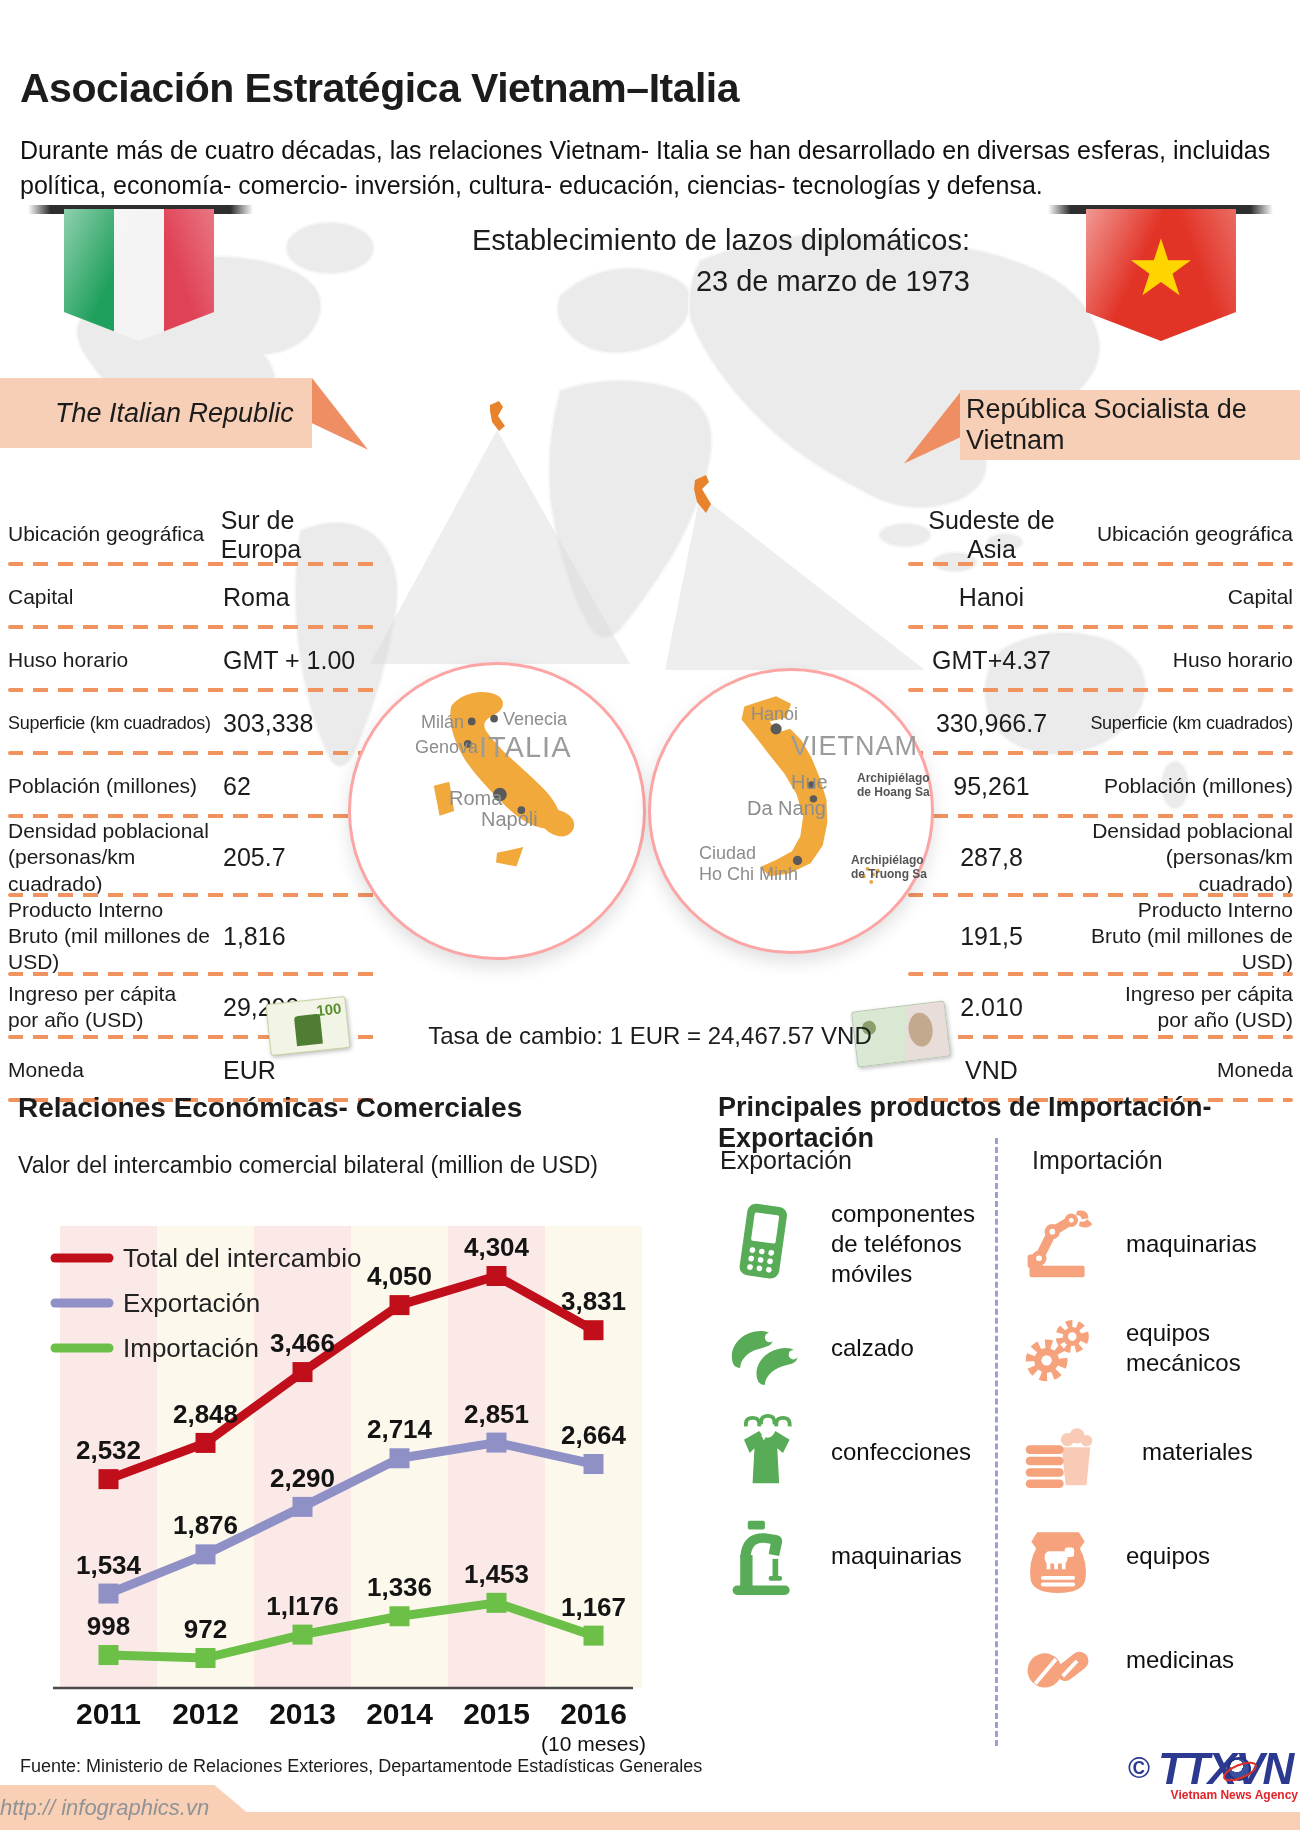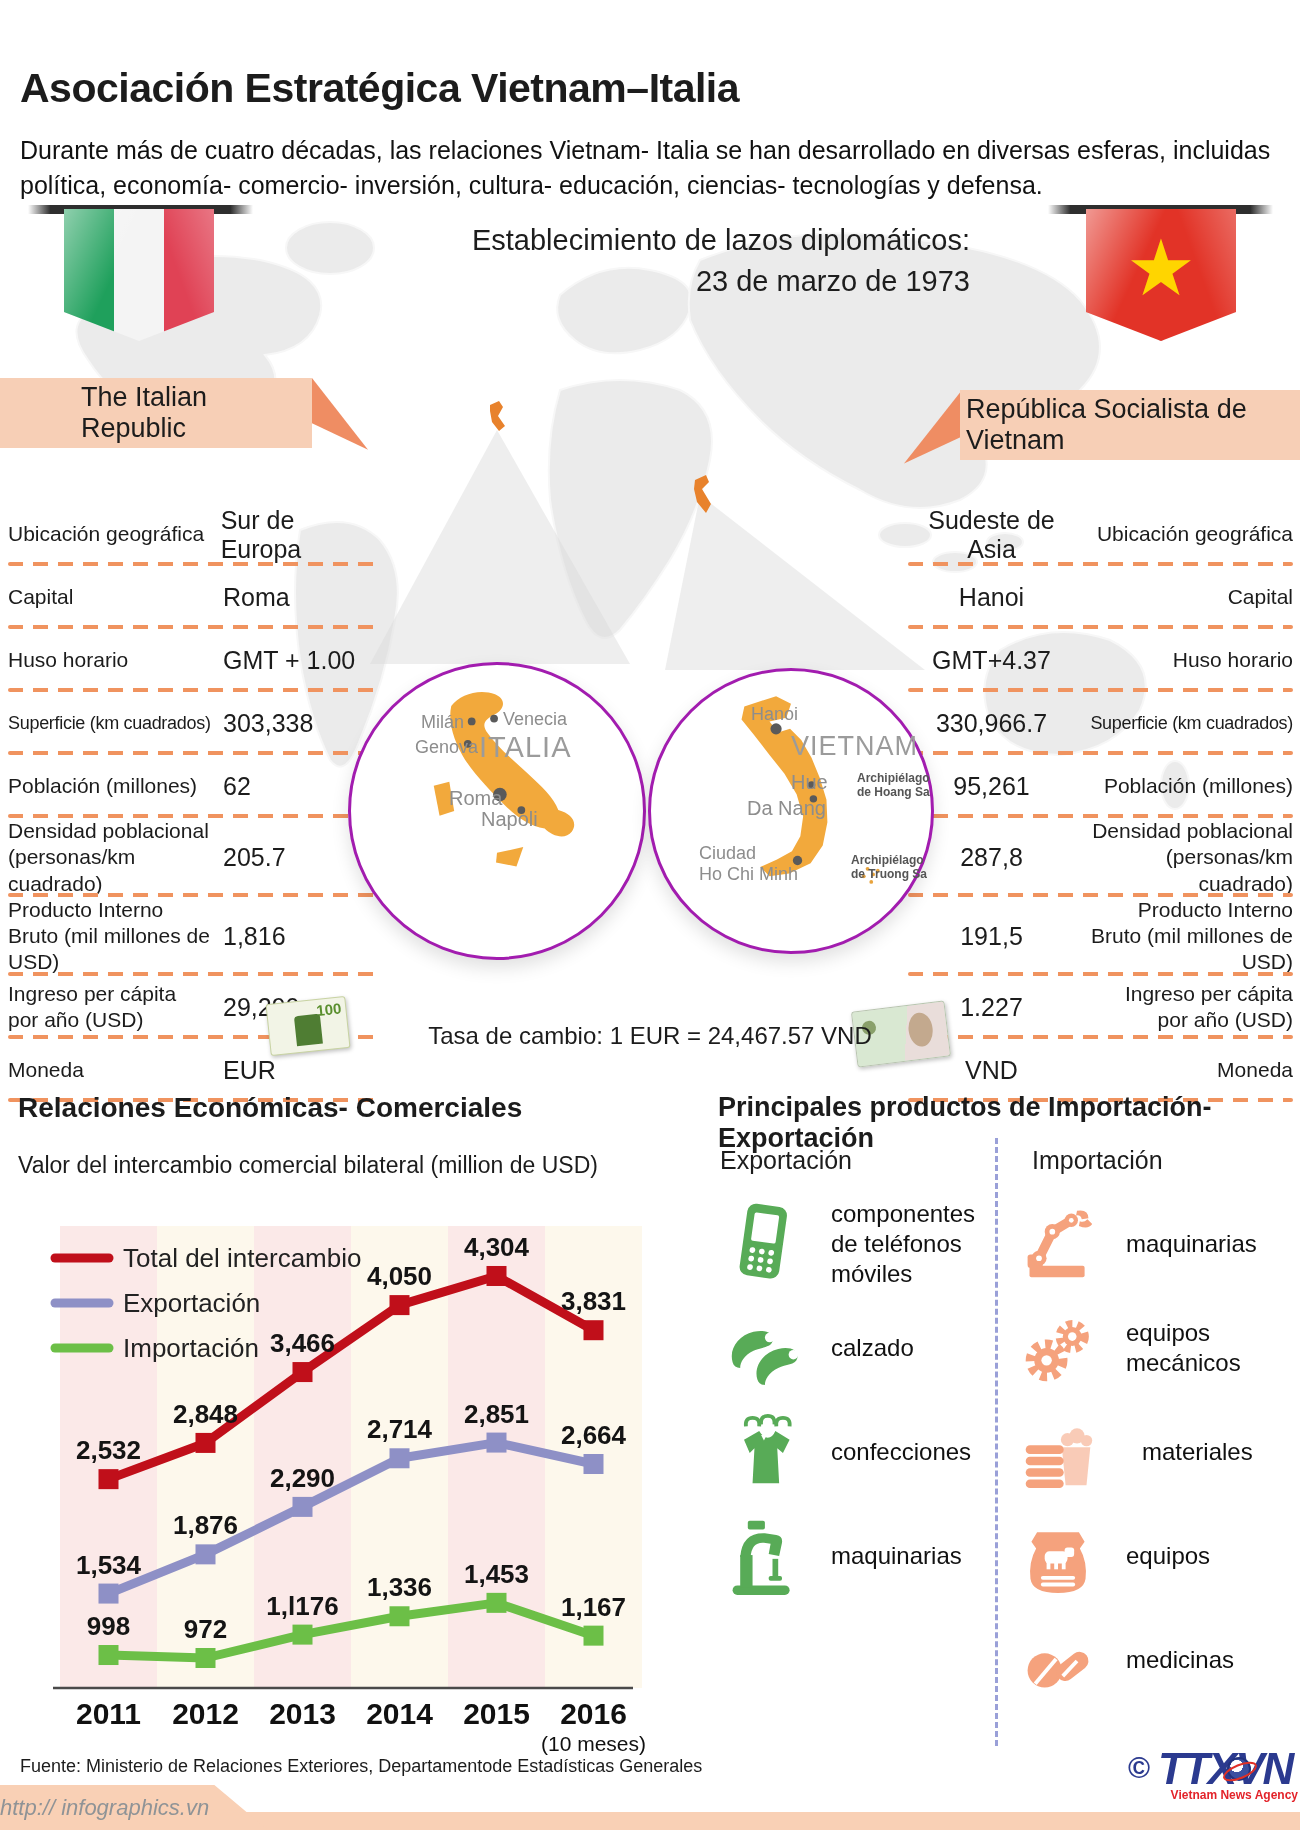--- a/index.html
+++ b/index.html
@@ -22,21 +22,21 @@
                  linear-gradient(250deg,rgba(255,255,255,.28) 0%,rgba(255,255,255,0) 30%);}
   .flag-italy{background:linear-gradient(90deg,#1fa05c 0 33.4%,#f4f4f4 33.4% 66.7%,#e04255 66.7%);}
   .flag-vietnam{background:#e23327;display:flex;align-items:center;justify-content:center;}
   .flag-vietnam .star{font-size:78px;color:#ffd500;line-height:1;margin-top:-14px;}
 
   .dip-text{left:330px;top:220px;width:640px;text-align:right;font-size:29px;line-height:1.4;color:#1d1d1d;}
 
   
   .banner{height:70px;background:#f7cfb6;display:flex;align-items:center;}
   .banner-left{left:0;top:378px;width:312px;}
-  .banner-left .txt{padding-left:81px;font-size:27px;}
+  .banner-left .txt{padding-left:55px;font-size:27px;font-style:italic;}
   .banner-left-arrow{left:312px;top:378px;width:56px;height:78px;background:#ef8d63;
       clip-path:polygon(0 0,100% 92%,0 58%);}
   .banner-right{left:960px;top:390px;width:340px;}
   .banner-right .txt{padding-left:6px;font-size:27px;}
   .banner-right-arrow{left:904px;top:390px;width:58px;height:80px;background:#ef8d63;
       clip-path:polygon(100% 0,0 92%,100% 58%);}
 
   
   .stats{width:385px;}
   #stats-italy{left:8px;top:503px;width:372px;}
@@ -44,21 +44,21 @@
   .stat-row{position:relative;display:flex;align-items:center;min-height:63px;}
   .stat-row::after{content:'';position:absolute;left:0;right:0;bottom:0;height:4px;border-radius:2px;
       background:repeating-linear-gradient(90deg,#f0935f 0 15px,rgba(0,0,0,0) 15px 25px);}
   .stat-label{width:205px;font-size:21px;line-height:1.25;white-space:pre-line;}
   .stat-value{font-size:25px;margin-left:10px;}
   .rtl .stat-label{width:218px;text-align:right;}
   .rtl .stat-value{flex:1;text-align:center;margin-left:0;}
   .stat-row:nth-child(4) .stat-label{font-size:18px;white-space:nowrap;letter-spacing:-0.3px;}
 
   
-  .map-circle{width:292px;height:292px;border-radius:50%;background:#fff;border:3px solid #a21caf;
+  .map-circle{width:292px;height:292px;border-radius:50%;background:#fff;border:3px solid #fca5a5;
       box-shadow:0 8px 18px rgba(0,0,0,.12);}
   #circle-italy{left:348px;top:662px;}
   #circle-vietnam{left:648px;top:668px;width:280px;height:280px;}
   .map-circle svg{position:absolute;inset:0;width:100%;height:100%;}
   .country-shape{fill:#f2a93c;}
   .city{position:absolute;font-size:18px;color:#8d8d8d;white-space:pre-line;line-height:1.15;}
   .island{position:absolute;font-size:12px;font-weight:700;color:#555;white-space:pre-line;line-height:1.2;}
   .country-name{position:absolute;font-size:29px;color:#9b9b9b;letter-spacing:1px;}
 
   
@@ -229,21 +229,21 @@
         <span class="stat-value">287,8</span>
         <span class="stat-label">Densidad poblacional
 (personas/km cuadrado)</span>
       </div>
       <div class="stat-row rtl">
         <span class="stat-value">191,5</span>
         <span class="stat-label">Producto Interno
 Bruto (mil millones de USD)</span>
       </div>
       <div class="stat-row rtl">
-        <span class="stat-value">1.227</span>
+        <span class="stat-value">2.010</span>
         <span class="stat-label">Ingreso per cápita
 por año (USD)</span>
       </div>
       <div class="stat-row rtl">
         <span class="stat-value">VND</span>
         <span class="stat-label">Moneda</span>
       </div>
     </div>
 
   <div class="abs map-circle" id="circle-italy">

